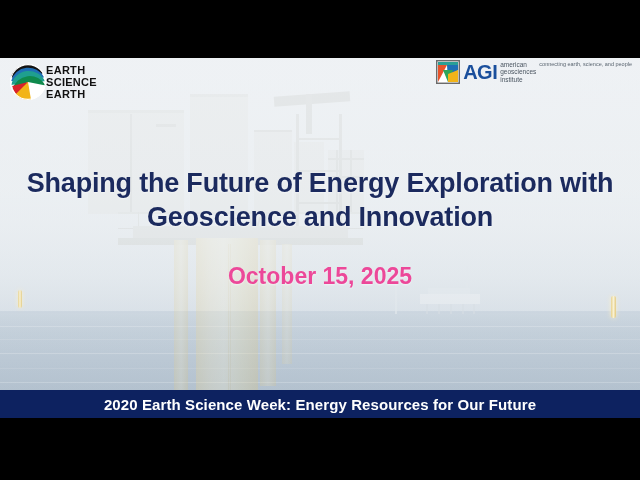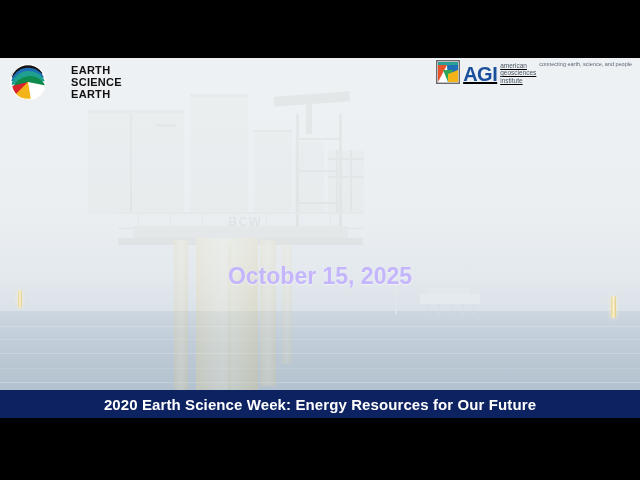--- a/index.html
+++ b/index.html
@@ -69,36 +69,36 @@
         background:linear-gradient(rgba(240,243,246,.62) 0%,rgba(238,242,245,.52) 45%,rgba(228,235,241,.22) 72%,rgba(215,226,236,.06) 100%);}
 
   
   #overlay{position:absolute;left:0;top:58px;width:640px;height:360px;z-index:25;}
   #title{position:absolute;left:0;top:108px;width:640px;text-align:center;
          font:bold 27px "Liberation Sans Narrow","Liberation Sans",sans-serif;
          line-height:34px;color:#1b2a5e;letter-spacing:-.2px;
          text-shadow:0 1px 2px rgba(255,255,255,.55);}
   #date{position:absolute;left:0;top:205px;width:640px;text-align:center;
         font:bold 23px "Liberation Sans Narrow","Liberation Sans",sans-serif;
-        color:#c4b5fd;text-shadow:0 1px 2px rgba(255,255,255,.55);}
+        color:#ec4899;text-shadow:0 1px 2px rgba(255,255,255,.55);}
 
   
   #banner{position:absolute;left:0;top:390px;width:640px;height:28px;z-index:30;
           background:#0d2260;display:flex;align-items:center;justify-content:center;}
   #banner-text{font:bold 15px "Liberation Sans Narrow","Liberation Sans",sans-serif;color:#fff;letter-spacing:.1px;}
 
   
-  #esw{position:absolute;left:10px;top:60px;width:112px;height:44px;z-index:35;display:flex;align-items:center;justify-content:space-between;}
+  #esw{position:absolute;left:10px;top:60px;width:112px;height:44px;z-index:35;display:flex;align-items:center;}
   #esw-mark{position:relative;width:36px;height:36px;border-radius:50%;overflow:hidden;flex:0 0 36px;background:#fff;}
   #esw-words{font:bold 11px/12px "Liberation Sans Narrow","Liberation Sans",sans-serif;color:#111;letter-spacing:.3px;}
 
   
   #agi{position:absolute;right:8px;top:60px;z-index:35;display:flex;align-items:flex-start;gap:3px;}
   #agi-mark{width:22px;height:22px;border:1px solid #6b6b6b;background:#fff;position:relative;overflow:hidden;flex:0 0 22px;}
-  #agi-row{display:flex;align-items:flex-end;gap:3px;text-decoration:underline;}
+  #agi-row{display:flex;align-items:center;gap:3px;}
   #agi-word{font:bold 20px/20px "Liberation Sans Narrow","Liberation Sans",sans-serif;color:#1a4f9c;letter-spacing:-.5px;}
   #agi-sub{font:6.5px/7.5px "Liberation Sans",sans-serif;color:#4a5560;}
   #agi-tag{font:5.5px/7px "Liberation Sans",sans-serif;color:#5a6570;margin-top:1px;}
 </style>
 </head>
 <body>
 
 <div id="slide">
 
   <div id="photo">
@@ -170,20 +170,24 @@
     </div>
     <div style="position:absolute;left:395px;top:200px;width:2px;height:56px;background:#e0e6ea;opacity:.7"></div>
 
     <div class="buoy" id="buoy-left"></div>
     <div class="buoy" id="buoy-right"></div>
 
     <div id="haze"></div>
   </div>
 
   <div id="overlay">
+    <div id="title">
+      <span>Shaping the Future of Energy Exploration with</span><br>
+      <span>Geoscience and Innovation</span>
+    </div>
     <div id="date">October 15, 2025</div>
   </div>
 
   <div id="banner">
     <span id="banner-text">2020 Earth Science Week: Energy Resources for Our Future</span>
   </div>
 
   <div id="esw">
     <div id="esw-mark">
       <svg viewBox="0 0 36 36" width="36" height="36" aria-hidden="true">

